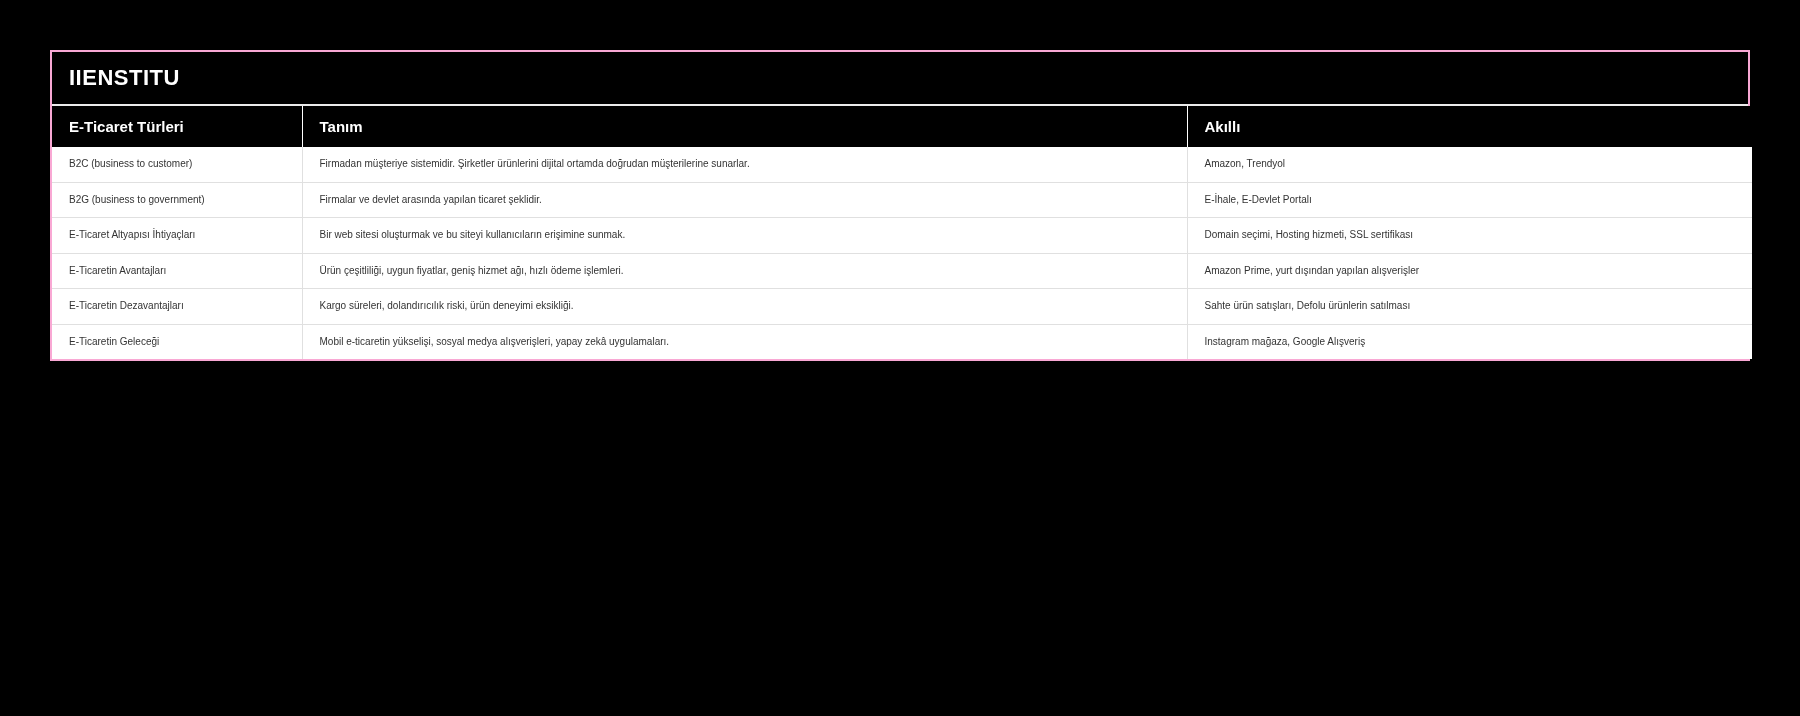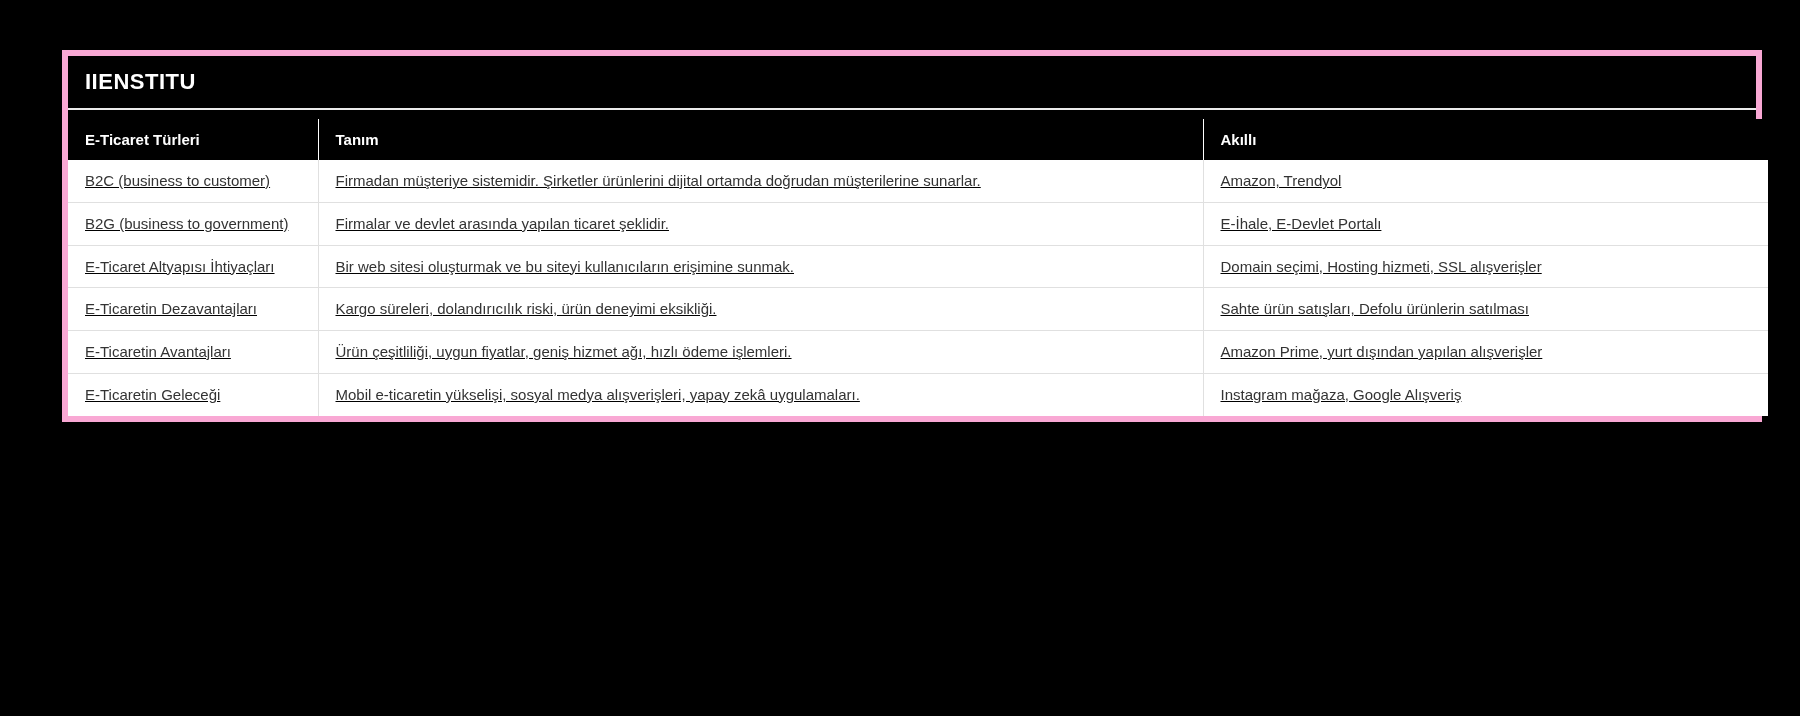--- a/index.html
+++ b/index.html
@@ -10,59 +10,57 @@
   .stage {
     position: relative;
     width: 1800px;
     height: 716px;
     background: #000000;
     font-family: "Liberation Sans", sans-serif;
     overflow: hidden;
   }
   .card {
     position: absolute;
-    left: 62px;
+    left: 50px;
     top: 50px;
     width: 1700px;
     background: #000000;
-    border: 6px solid #f9a8d4;
+    border: 2px solid #f9a8d4;
     box-sizing: border-box;
-    text-decoration: underline;
   }
   .card-title {
     background: #000000;
     color: #ffffff;
     font-weight: bold;
     font-size: 22px;
     letter-spacing: 0.5px;
     padding: 13px 17px;
     border-bottom: 2px solid #ebebeb;
   }
   table.ec-table {
     width: 100%;
     border-collapse: collapse;
     table-layout: fixed;
-    margin-top: 9px;
   }
   table.ec-table th {
     background: #000000;
     color: #ffffff;
     font-weight: bold;
     font-size: 15px;
     text-align: left;
     padding: 12px 17px;
     vertical-align: middle;
   }
   table.ec-table th + th {
     border-left: 1px solid #ffffff;
   }
   table.ec-table td {
     background: #ffffff;
     color: #333333;
-    font-size: 15px;
+    font-size: 10px;
     line-height: 1.45;
     text-align: left;
     padding: 10px 17px;
     vertical-align: middle;
   }
   table.ec-table td + td {
     border-left: 1px solid #e0e0e0;
   }
   table.ec-table tbody tr + tr td {
     border-top: 1px solid #e0e0e0;
@@ -97,31 +95,31 @@
           <td>Amazon, Trendyol</td>
         </tr>
         <tr>
           <td>B2G (business to government)</td>
           <td>Firmalar ve devlet arasında yapılan ticaret şeklidir.</td>
           <td>E-İhale, E-Devlet Portalı</td>
         </tr>
         <tr>
           <td>E-Ticaret Altyapısı İhtiyaçları</td>
           <td>Bir web sitesi oluşturmak ve bu siteyi kullanıcıların erişimine sunmak.</td>
-          <td>Domain seçimi, Hosting hizmeti, SSL alışverişler</td>
+          <td>Domain seçimi, Hosting hizmeti, SSL sertifikası</td>
+        </tr>
+        <tr>
+          <td>E-Ticaretin Avantajları</td>
+          <td>Ürün çeşitliliği, uygun fiyatlar, geniş hizmet ağı, hızlı ödeme işlemleri.</td>
+          <td>Amazon Prime, yurt dışından yapılan alışverişler</td>
         </tr>
         <tr>
           <td>E-Ticaretin Dezavantajları</td>
           <td>Kargo süreleri, dolandırıcılık riski, ürün deneyimi eksikliği.</td>
           <td>Sahte ürün satışları, Defolu ürünlerin satılması</td>
-        </tr>
-        <tr>
-          <td>E-Ticaretin Avantajları</td>
-          <td>Ürün çeşitliliği, uygun fiyatlar, geniş hizmet ağı, hızlı ödeme işlemleri.</td>
-          <td>Amazon Prime, yurt dışından yapılan alışverişler</td>
         </tr>
         <tr>
           <td>E-Ticaretin Geleceği</td>
           <td>Mobil e-ticaretin yükselişi, sosyal medya alışverişleri, yapay zekâ uygulamaları.</td>
           <td>Instagram mağaza, Google Alışveriş</td>
         </tr>
       </tbody>
     </table>
   </div>
 </div>

